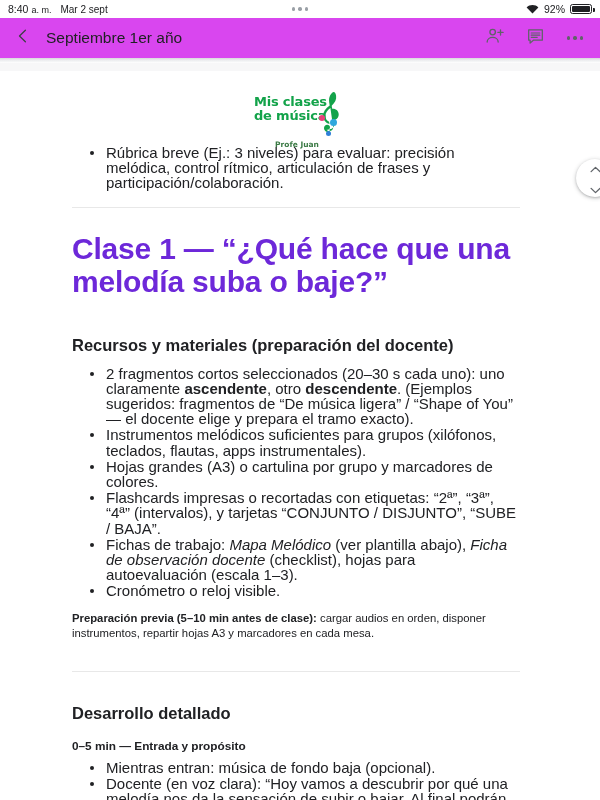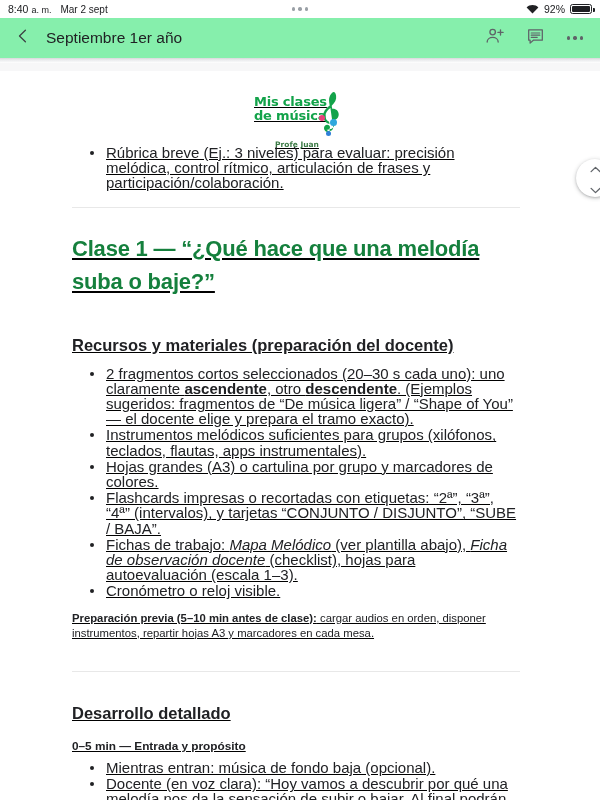--- a/index.html
+++ b/index.html
@@ -48,21 +48,21 @@
     width:2px; height:4px; background:#202124; border-radius:0 1px 1px 0;
   }
   .batt i { position:absolute; left:1.3px; top:1.3px; bottom:1.3px; background:#202124; border-radius:1px; display:block; }
 
   
   .toolbar {
     height: 40px;
     display: flex;
     align-items: center;
     padding: 0 10px 0 6px;
-    background: #86efac;
+    background: #d946ef;
   }
   .tb-back {
     width: 34px; height: 34px;
     display: flex; align-items: center; justify-content: center;
     cursor: pointer;
   }
   .tb-title {
     font-size: 15.5px;
     color: #202124;
     margin-left: 6px;
@@ -81,21 +81,20 @@
   }
   .tb-band { height: 8px; background: #f7f7f8; }
 
   
   .page {
     position: absolute;
     top: 71px; left: 0; right: 0; bottom: 0;
     background: #ffffff;
     overflow: hidden;
     padding: 0 8px 0 0;
-    text-decoration: underline;
   }
   .doc {
     padding: 0 72px 0 72px;
     color: #202124;
   }
 
   .logo-wrap {
     display: flex; justify-content: center;
     padding-top: 24px; padding-bottom: 6px;
   }
@@ -140,26 +139,26 @@
   ul.b > li::before {
     content: "";
     position: absolute;
     left: 18px; top: 6px;
     width: 4px; height: 4px;
     border-radius: 50%;
     background: #202124;
   }
 
   h1.title {
-    font-size: 22px;
+    font-size: 30px;
     font-weight: bold;
     line-height: 33px;
     letter-spacing: -0.2px;
     margin: 24px 0 0 0;
-    color: #15803d;
+    color: #6d28d9;
   }
   h2.sect {
     font-size: 16.5px;
     font-weight: bold;
     line-height: 22px;
     margin: 36px 0 10px 0;
     color: #202124;
   }
   h2.sect.tight { margin-top: 30px; }
   p.para {

